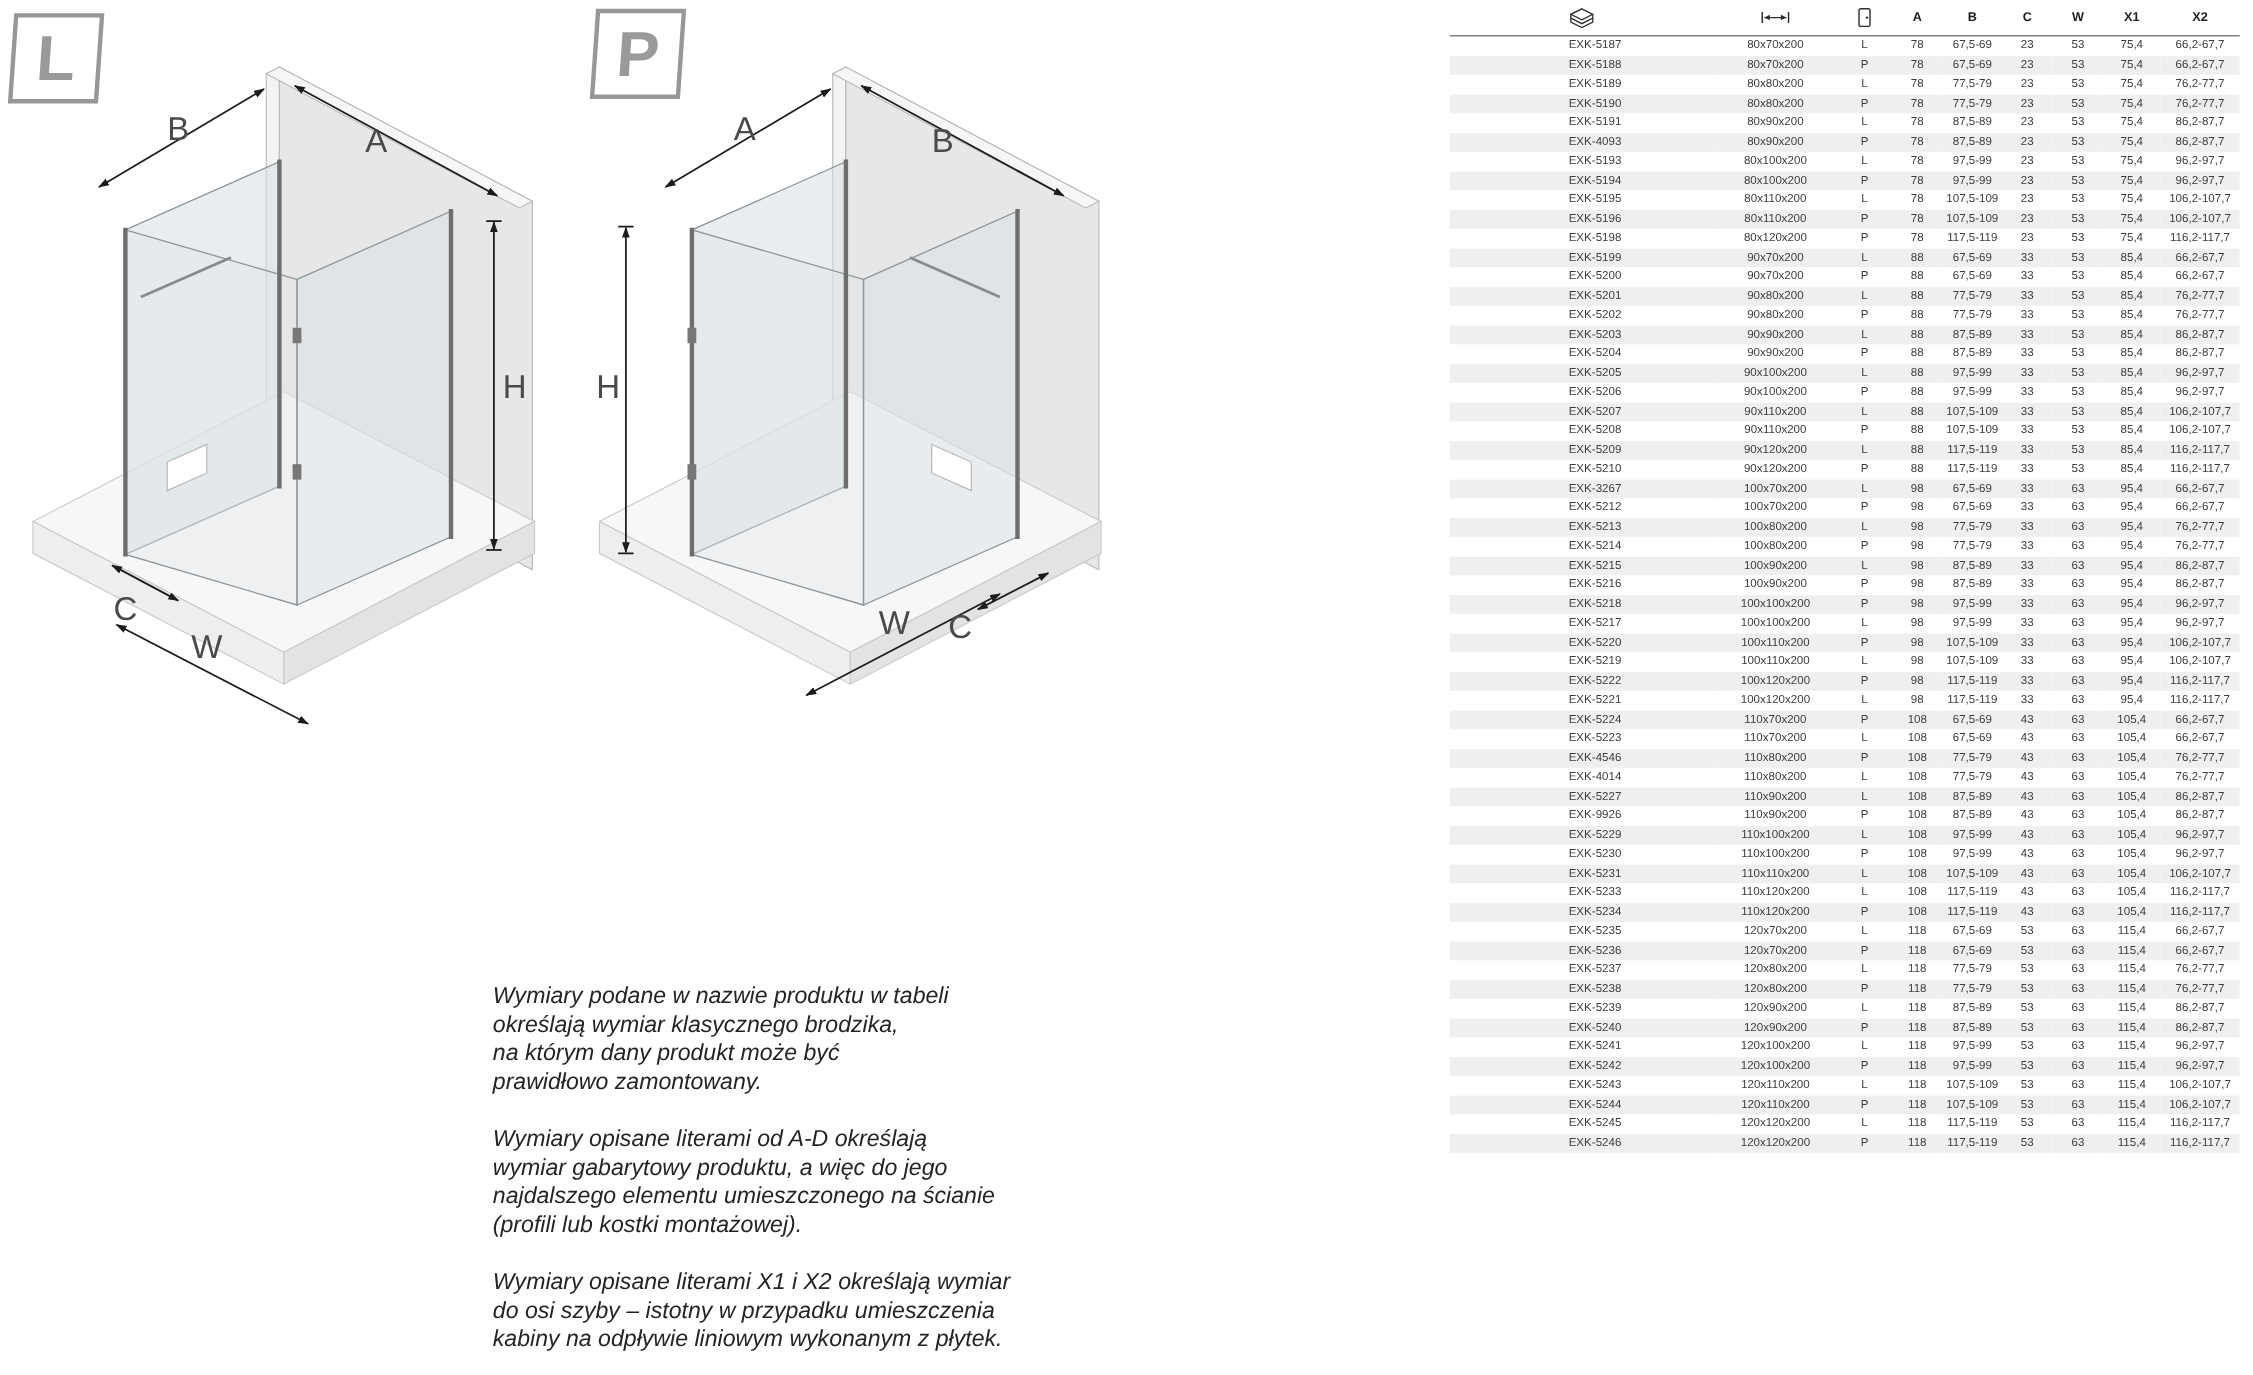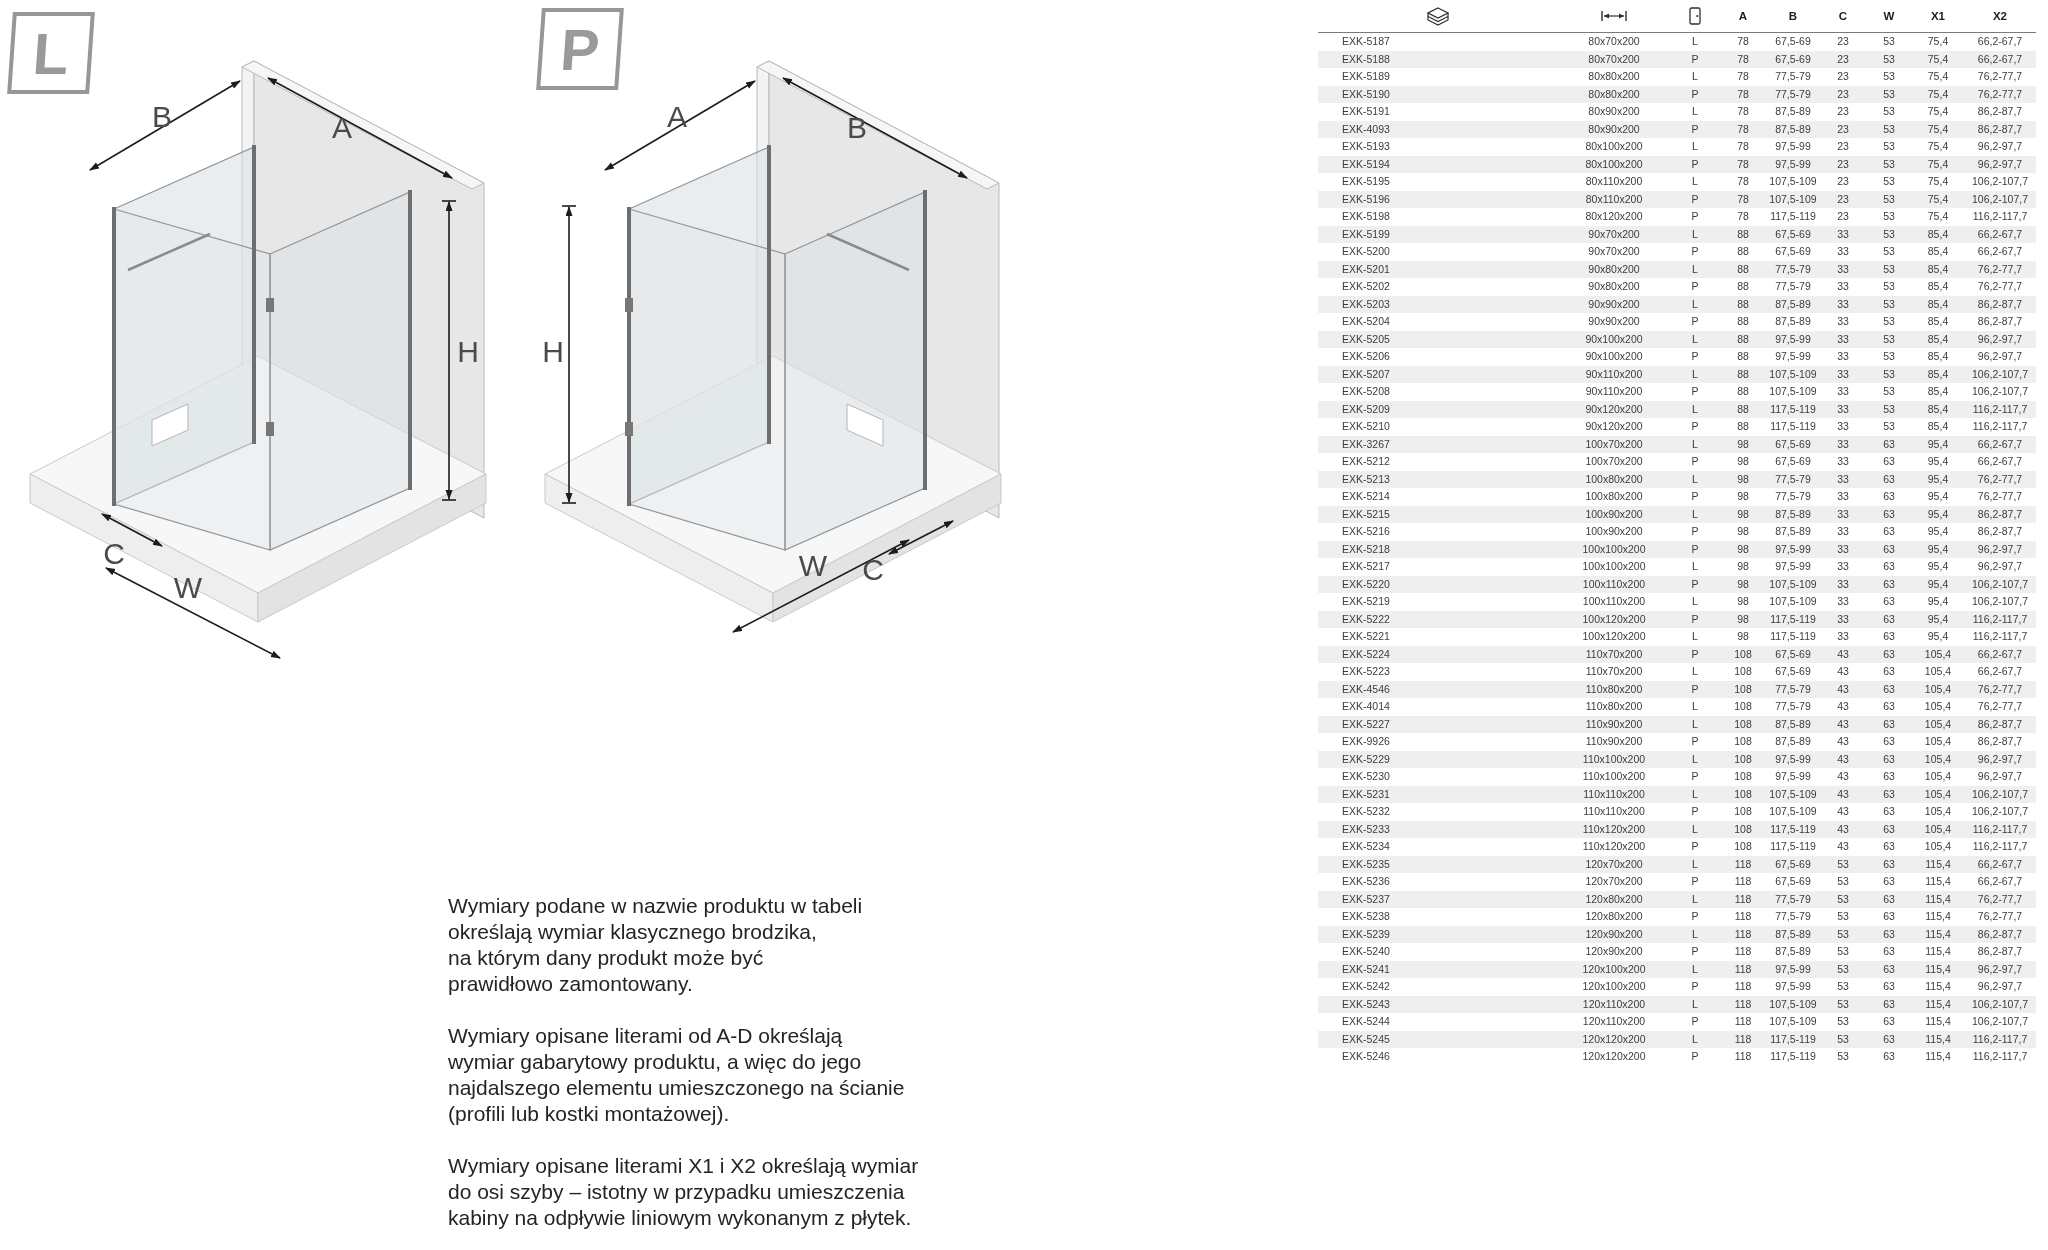--- a/index.html
+++ b/index.html
@@ -23,38 +23,38 @@
   .badge-l{left:10px;top:12px;}
   .badge-p{left:24px;top:8px;}
   svg.scene{position:absolute;left:2px;top:2px;}
   .dimlabel{font-size:30px;fill:#4a4a4a;font-family:"Liberation Sans",sans-serif;}
 
   
   .notes{
     position:absolute;left:448px;top:893px;width:500px;
     font-size:21px;line-height:26px;color:#242424;
   }
-  .notes p{margin:0 0 26px 0;white-space:pre-line;}
+  .notes p{margin:0 0 26px 0;white-space:pre-line;font-style:italic;}
 
   
   .spec-table{position:absolute;left:1318px;top:0;width:718px;}
   table{border-collapse:collapse;table-layout:fixed;width:718px;}
   col.w-code{width:240px;} col.w-size{width:112px;} col.w-lp{width:50px;}
   col.w-a{width:46px;} col.w-b{width:54px;} col.w-c{width:46px;}
   col.w-w{width:46px;} col.w-x1{width:52px;} col.w-x2{width:72px;}
   thead th{
     height:32px;vertical-align:middle;text-align:center;
     font-size:11.5px;font-weight:bold;color:#1d1d1d;
     border-bottom:1px solid #7a7a7a;padding:0;
   }
   tbody td{
     height:17.5px;line-height:17.5px;padding:0;white-space:nowrap;
     font-size:10.5px;color:#3c3c3c;text-align:center;
   }
-  tbody td.c0{text-align:left;padding-left:24px;}
+  tbody td.c0{text-align:center;padding-left:24px;}
   tbody tr:nth-child(even){background:#efefef;}
   .hicon{display:inline-block;vertical-align:middle;}
 </style>
 </head>
 <body>
 
 <div class="page">
 
   <section class="diagram diagram-left">
     <div class="badge badge-l">
@@ -704,31 +704,20 @@
             <td class="c1">110x110x200</td>
             <td class="c2">L</td>
             <td class="c3">108</td>
             <td class="c4">107,5-109</td>
             <td class="c5">43</td>
             <td class="c6">63</td>
             <td class="c7">105,4</td>
             <td class="c8">106,2-107,7</td>
           </tr>
           <tr>
-            <td class="c0">EXK-5232</td>
-            <td class="c1">110x110x200</td>
-            <td class="c2">P</td>
-            <td class="c3">108</td>
-            <td class="c4">107,5-109</td>
-            <td class="c5">43</td>
-            <td class="c6">63</td>
-            <td class="c7">105,4</td>
-            <td class="c8">106,2-107,7</td>
-          </tr>
-          <tr>
             <td class="c0">EXK-5233</td>
             <td class="c1">110x120x200</td>
             <td class="c2">L</td>
             <td class="c3">108</td>
             <td class="c4">117,5-119</td>
             <td class="c5">43</td>
             <td class="c6">63</td>
             <td class="c7">105,4</td>
             <td class="c8">116,2-117,7</td>
           </tr>

